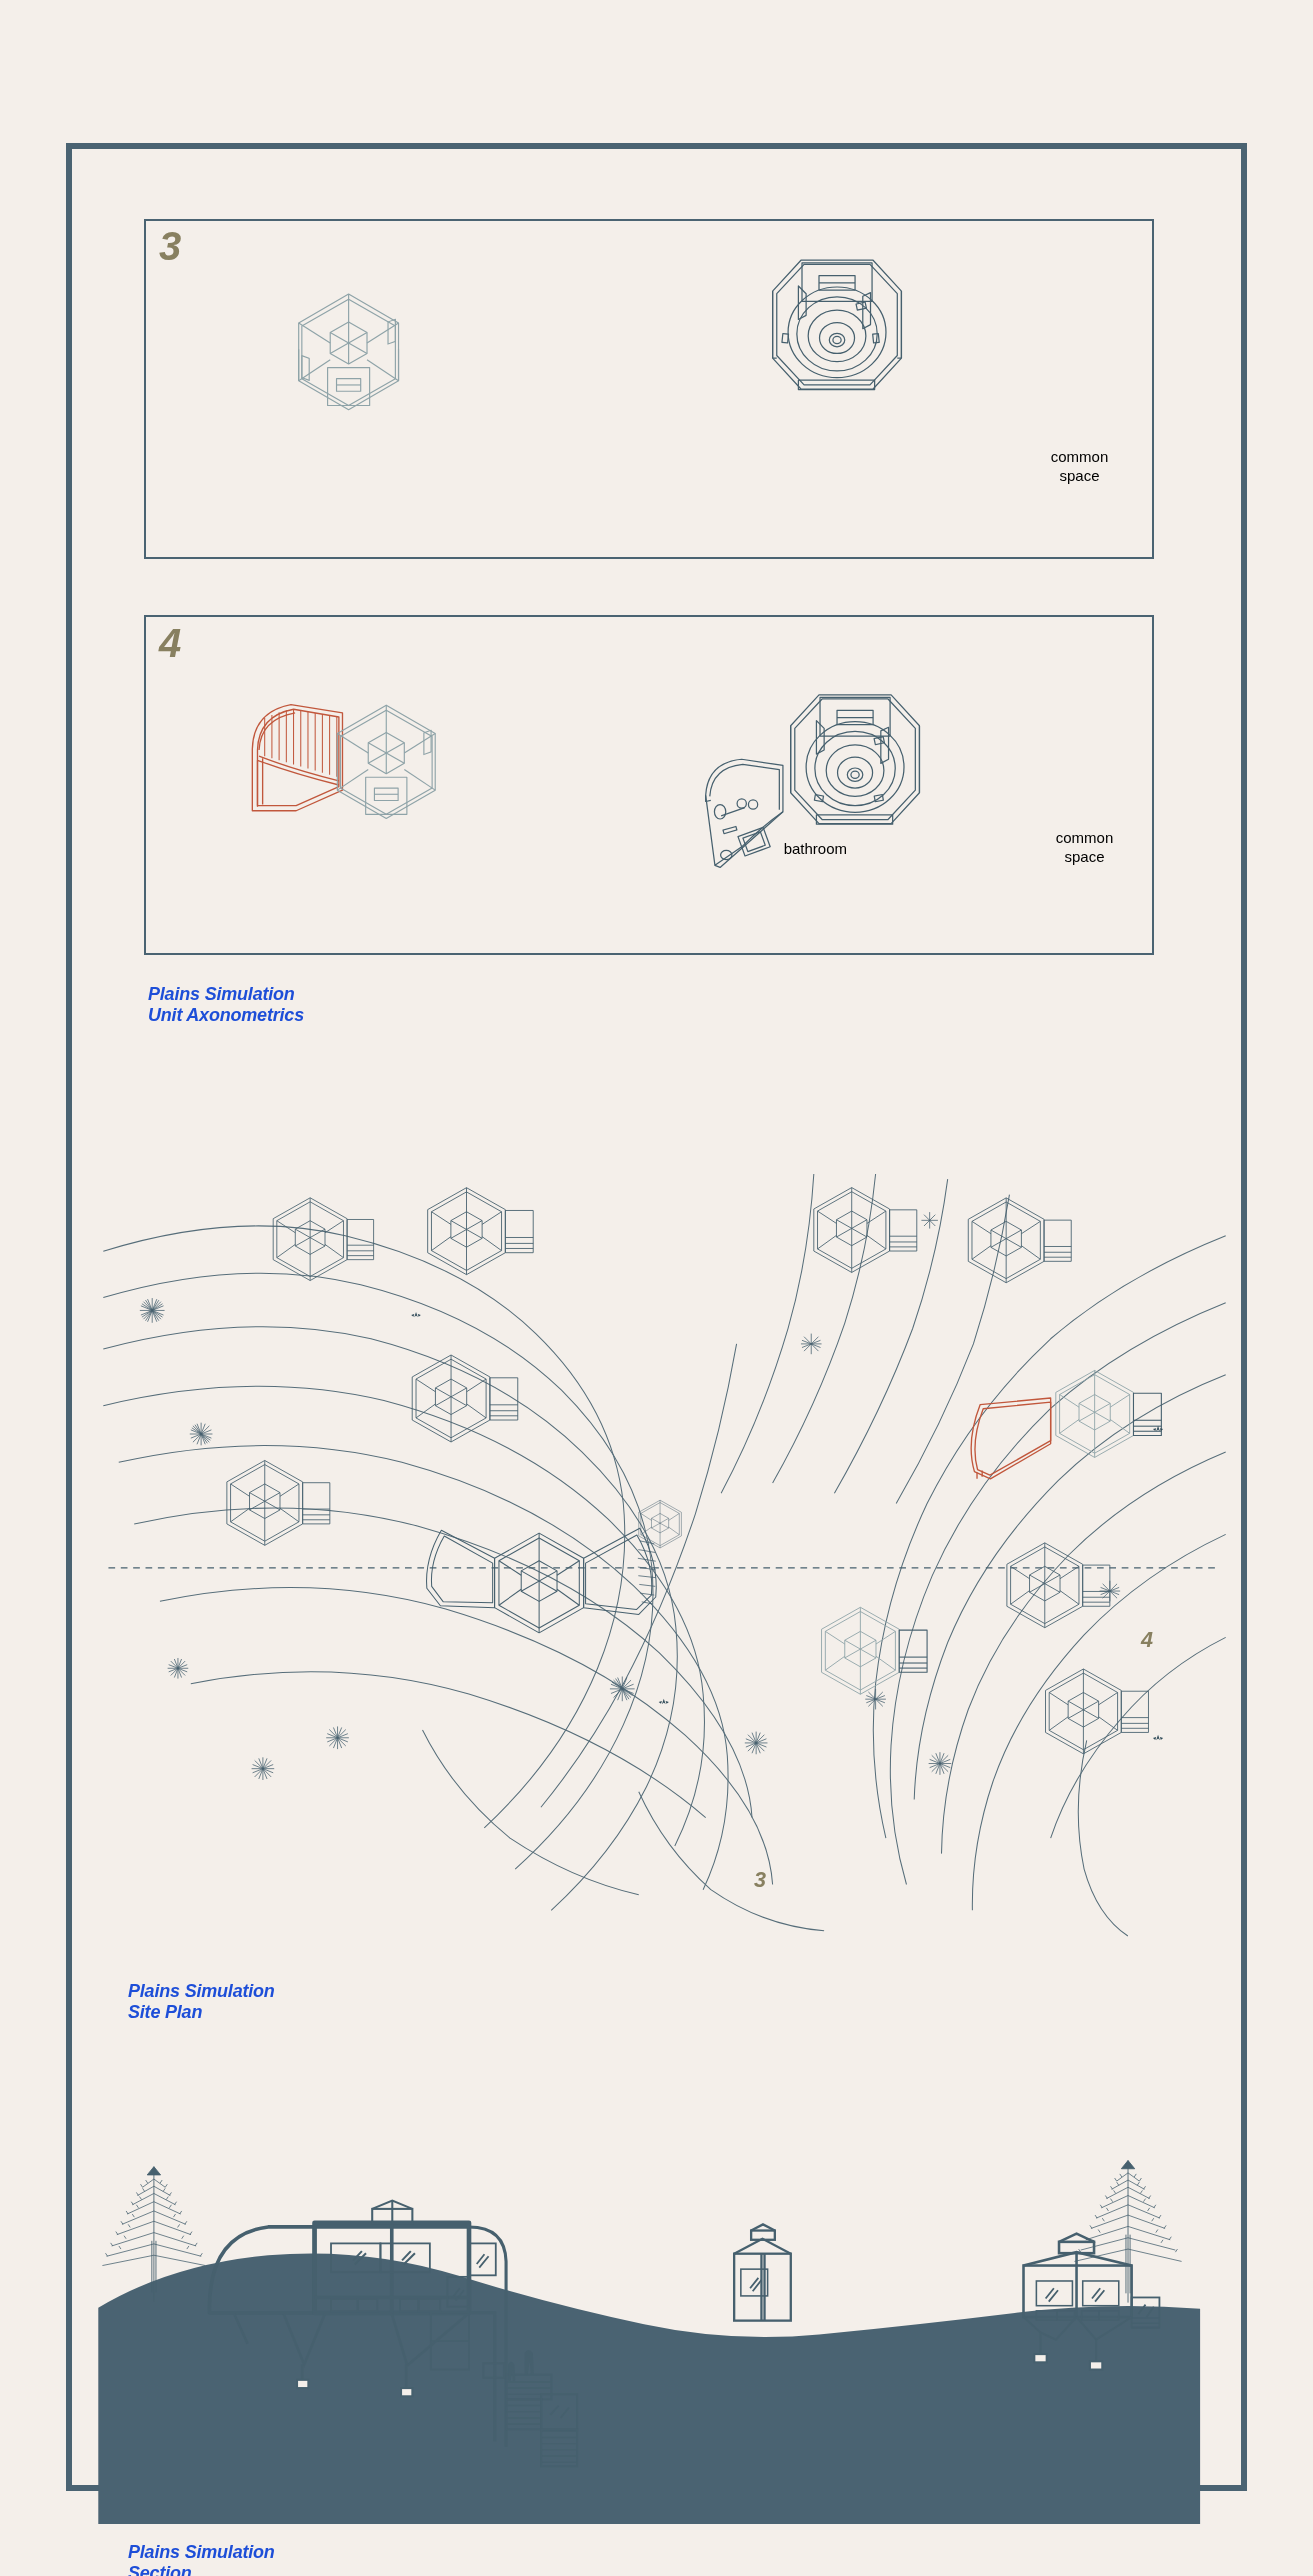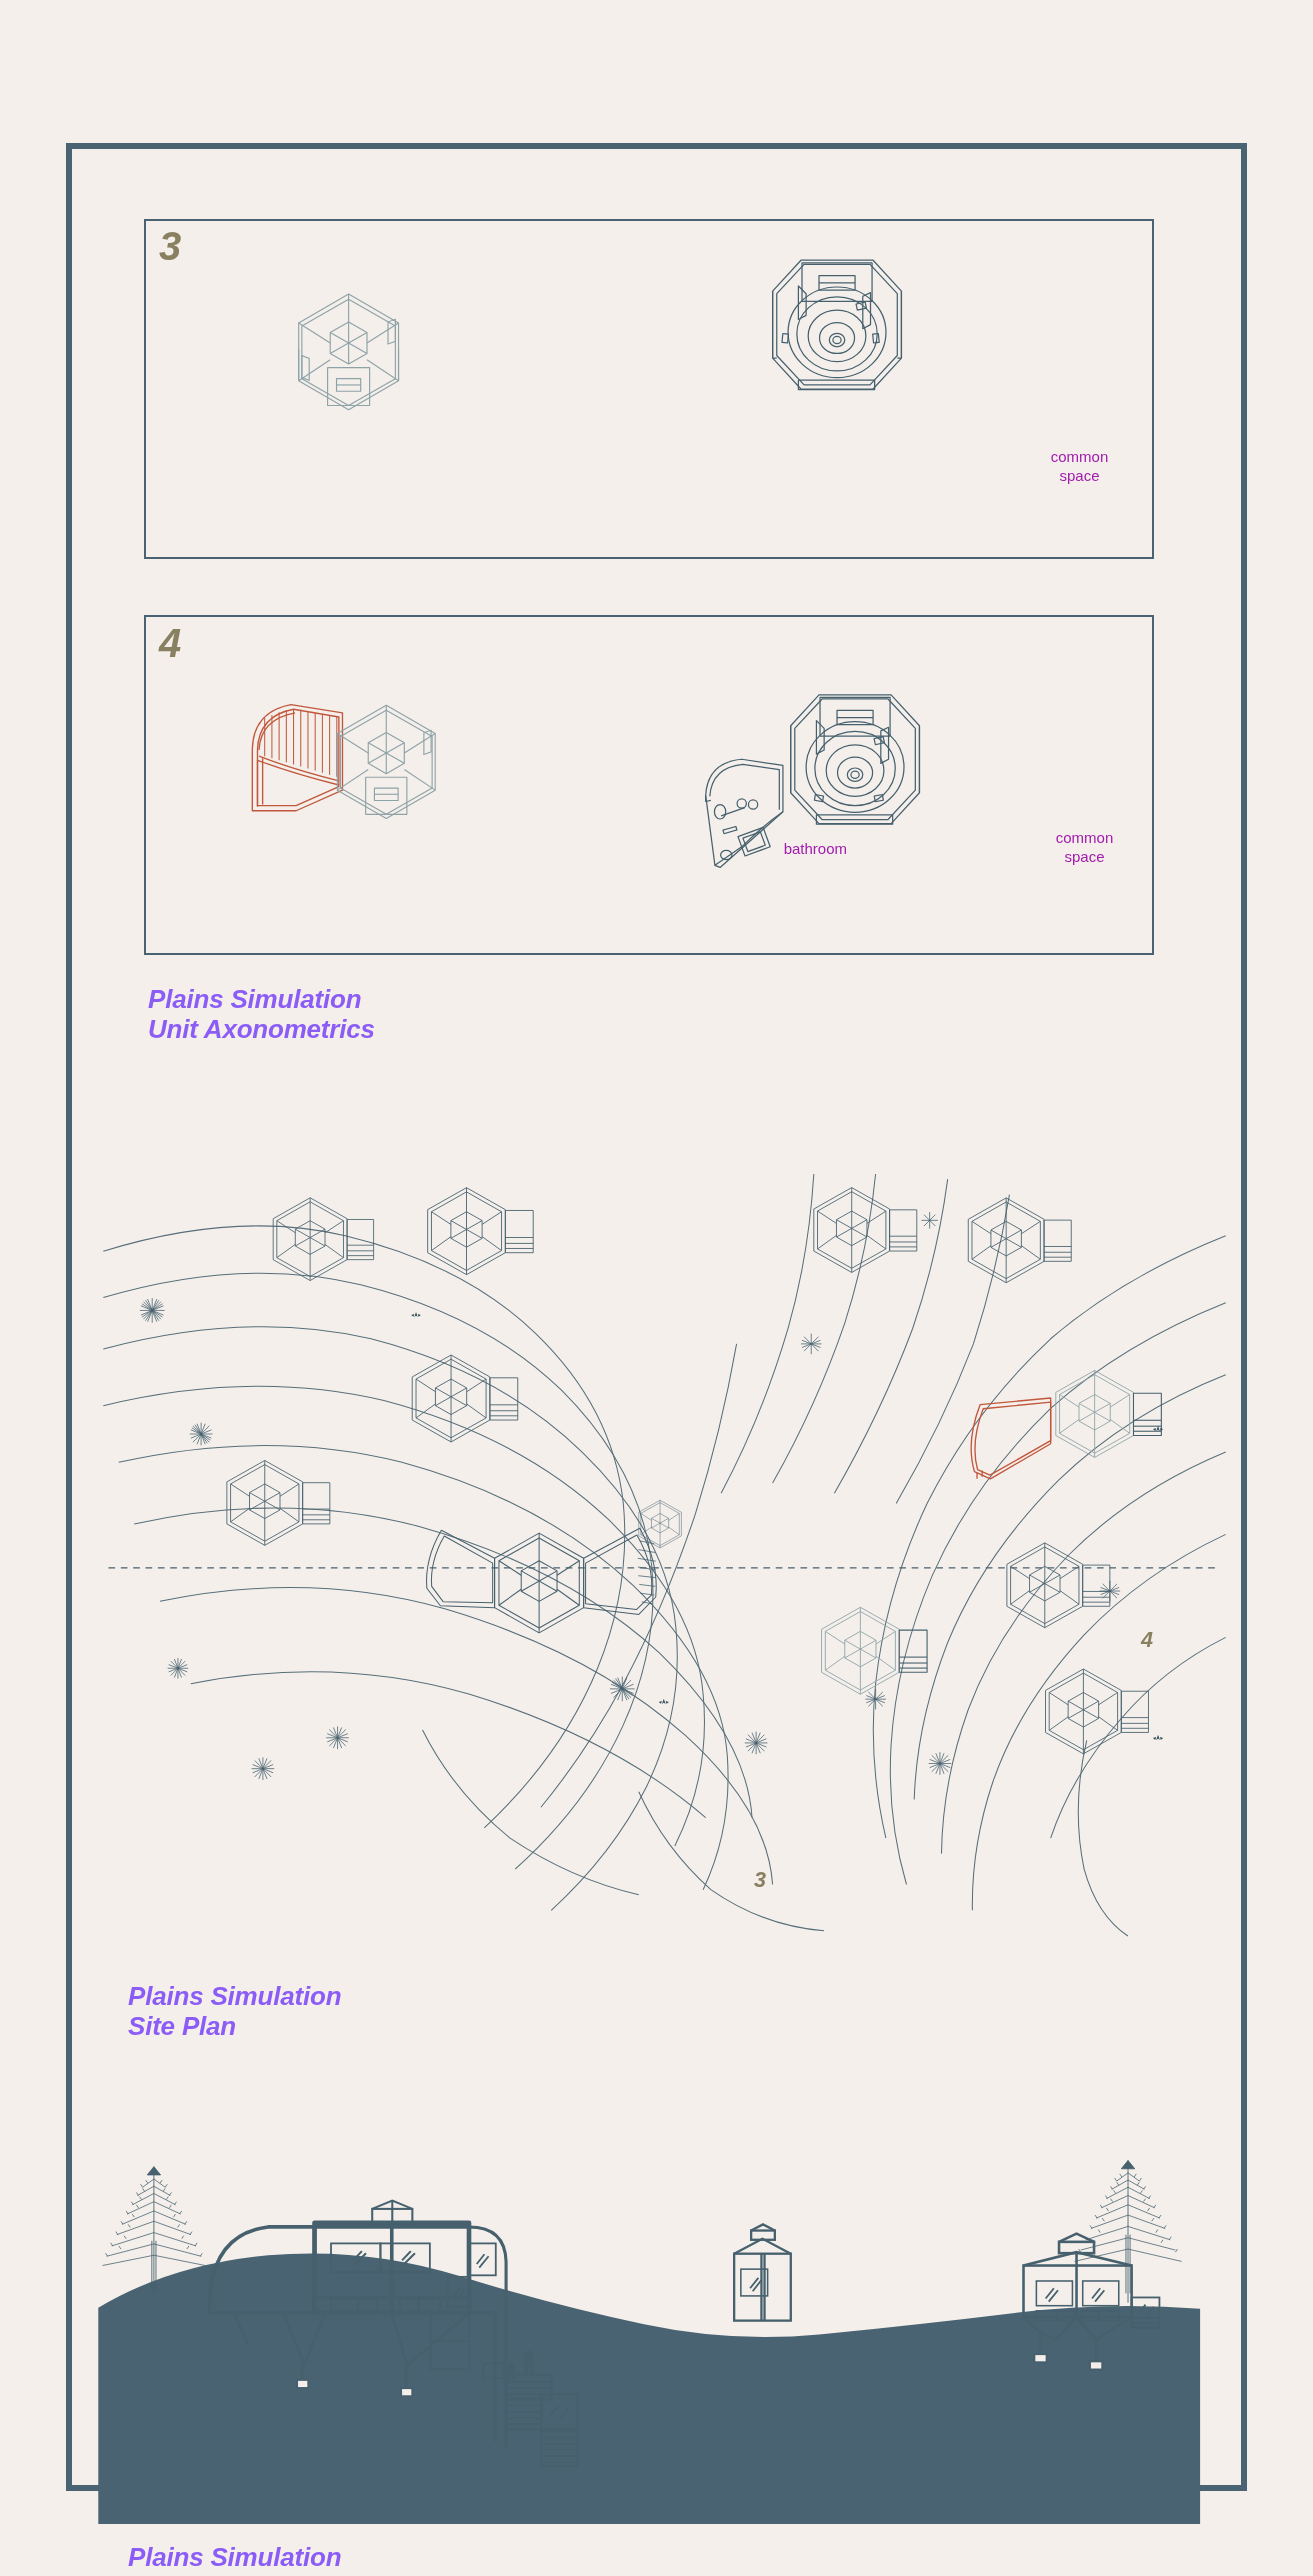--- a/index.html
+++ b/index.html
@@ -27,38 +27,38 @@
   .panel-3{ left:72px; top:70px; width:1010px; height:340px; }
   .panel-4{ left:72px; top:466px; width:1010px; height:340px; }
   .panel-num{
     position:absolute; left:20.6px; top:7.2px;
     font-size:40px; font-weight:700; font-style:italic;
     color:#888060; letter-spacing:-1px;
     line-height:1;
   }
   .caption{
     position:absolute;
-    font-size:26px; font-weight:700; font-style:italic;
-    color:#8b5cf6; line-height:1.16;
+    font-size:18px; font-weight:700; font-style:italic;
+    color:#1d4ed8; line-height:1.16;
     white-space:pre-line;
     letter-spacing:-0.2px;
   }
   .cap-axo{ left:76px; top:835px; }
   .cap-site{ left:56px; top:1832px; }
   .cap-section{ left:56px; top:2393px; }
 
   .figwrap{position:absolute;}
   .axo-3{ left:72px; top:70px; width:1010px; height:340px; }
   .axo-4{ left:72px; top:466px; width:1010px; height:340px; }
   .siteplan{ left:31px; top:1025px; width:1123px; height:762px; }
   .section{ left:26px; top:1994px; width:1123px; height:381px; }
 
   .lbl{
     position:absolute;
-    font-size:15px; color:#a21caf;
+    font-size:15px; color:#000000;
     line-height:1.25; text-align:center;
     white-space:pre-line;
   }
   .lbl-common-3{ left:956px; top:299px; width:103px; }
   .lbl-common-4{ left:961px; top:680px; width:103px; }
   .lbl-bath-4{ left:672px; top:679px; width:103px; text-align:right;margin-top:12px;}
 
   .sitenum{
     position:absolute;
     font-size:21.6px; font-weight:700; font-style:italic;

